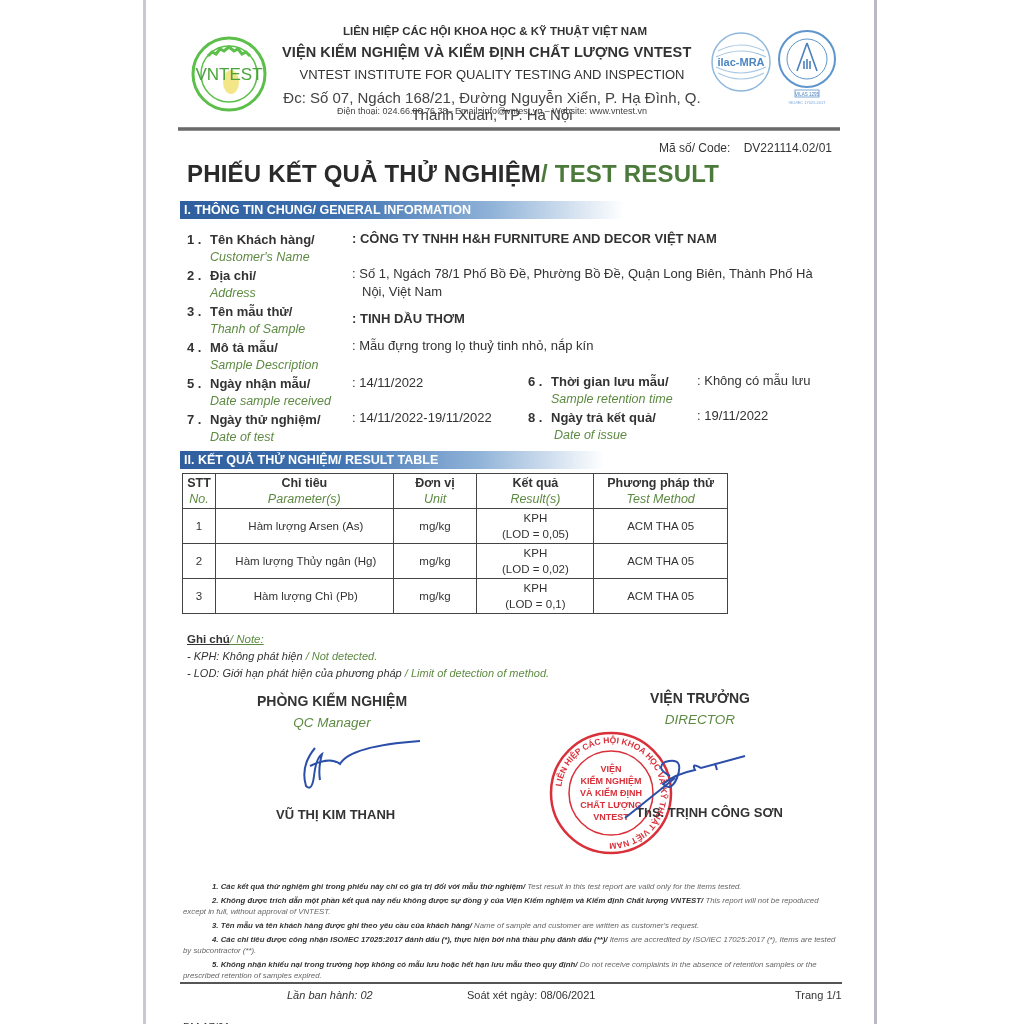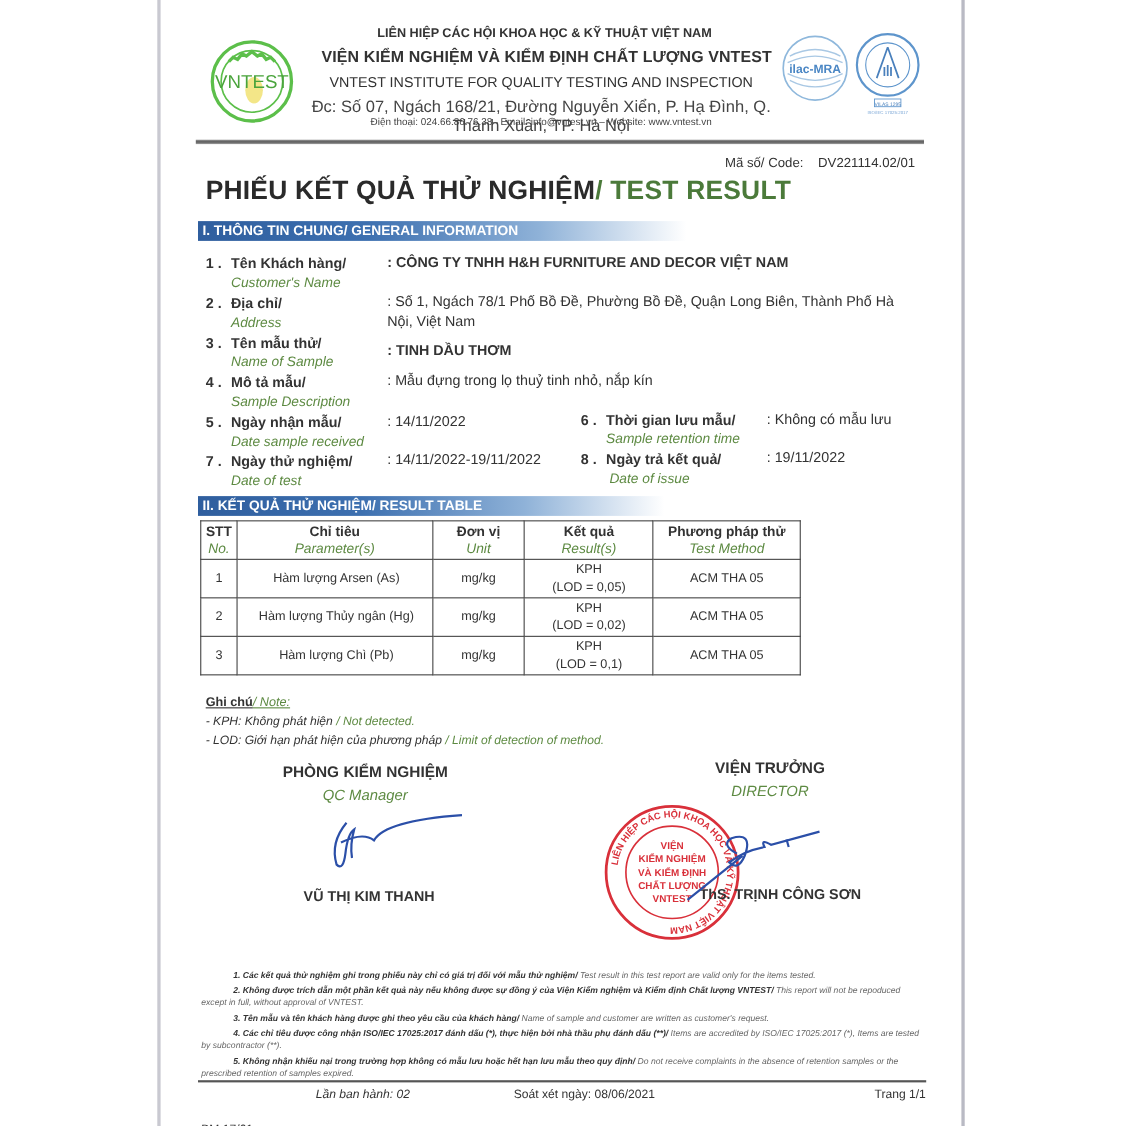--- a/index.html
+++ b/index.html
@@ -3,21 +3,21 @@
 <meta charset="utf-8">
 <style>
   html, body { margin:0; padding:0; }
   body { width:1024px; height:1024px; background:#ffffff; position:relative; overflow:hidden; font-family:"Liberation Sans", sans-serif; color:#222; }
   .page-edge-left { position:absolute; left:143px; top:0; width:3px; height:1024px; background:#c9c9d1; }
   .page-edge-right { position:absolute; left:874px; top:0; width:3px; height:1024px; background:#b9bac4; }
   .abs { position:absolute; }
   
   .logo { position:absolute; left:186px; top:34px; width:86px; height:80px; }
   .hdr-line1 { position:absolute; left:300px; top:25px; width:390px; text-align:center; font-size:11.5px; font-weight:bold; color:#333; }
-  .hdr-line2 { position:absolute; left:282px; top:44px; width:430px; text-align:center; font-size:14.5px; font-weight:bold; color:#333; letter-spacing:0.1px; }
+  .hdr-line2 { position:absolute; left:282px; top:44px; width:430px; text-align:left; font-size:14.5px; font-weight:bold; color:#333; letter-spacing:0.1px; }
   .hdr-line3 { position:absolute; left:282px; top:67px; width:420px; text-align:center; font-size:13px; color:#333; }
   .hdr-line4 { position:absolute; left:282px; top:89px; width:420px; text-align:center; font-size:15px; color:#444; }
   .hdr-line5 { position:absolute; left:282px; top:106px; width:420px; text-align:center; font-size:9px; color:#444; }
   .badge1 { position:absolute; left:710px; top:31px; width:62px; height:62px; }
   .badge2 { position:absolute; left:776px; top:29px; width:62px; height:78px; }
   .hdr-rule { position:absolute; left:178px; top:127px; width:662px; height:4px; background:linear-gradient(#9a9a9a,#5a5a5a,#a0a0a0); }
   
   .code { position:absolute; right:192px; top:141px; font-size:12px; color:#333; }
   .code .lbl { margin-right:10px; }
   .title { position:absolute; left:187px; top:160px; font-size:24px; font-weight:bold; color:#2a2a2a; white-space:nowrap; letter-spacing:0.2px; }
@@ -106,25 +106,25 @@
 
 <div class="f-num" style="left:187px;top:232px;">1 .</div>
 <div class="f-lbl" style="left:210px;top:232px;">Tên Khách hàng/</div>
 <div class="f-en" style="left:210px;top:250px;">Customer's Name</div>
 <div class="f-val bold" style="left:352px;top:231px;">: CÔNG TY TNHH H&amp;H FURNITURE AND DECOR VIỆT NAM</div>
 
 <div class="f-num" style="left:187px;top:268px;">2 .</div>
 <div class="f-lbl" style="left:210px;top:268px;">Địa chỉ/</div>
 <div class="f-en" style="left:210px;top:286px;">Address</div>
 <div class="f-val" style="left:352px;top:266px;">: Số 1, Ngách 78/1 Phố Bồ Đề, Phường Bồ Đề, Quận Long Biên, Thành Phố Hà</div>
-<div class="f-val" style="left:352px;top:284px;">Nội, Việt Nam</div>
+<div class="f-val" style="left:362px;top:284px;">Nội, Việt Nam</div>
 
 <div class="f-num" style="left:187px;top:304px;">3 .</div>
 <div class="f-lbl" style="left:210px;top:304px;">Tên mẫu thử/</div>
-<div class="f-en" style="left:210px;top:322px;">Name of Sample</div>
+<div class="f-en" style="left:210px;top:322px;">Thanh of Sample</div>
 <div class="f-val bold" style="left:352px;top:311px;">: TINH DẦU THƠM</div>
 
 <div class="f-num" style="left:187px;top:340px;">4 .</div>
 <div class="f-lbl" style="left:210px;top:340px;">Mô tả mẫu/</div>
 <div class="f-en" style="left:210px;top:358px;">Sample Description</div>
 <div class="f-val" style="left:352px;top:338px;">: Mẫu đựng trong lọ thuỷ tinh nhỏ, nắp kín</div>
 
 <div class="f-num" style="left:187px;top:376px;">5 .</div>
 <div class="f-lbl" style="left:210px;top:376px;">Ngày nhận mẫu/</div>
 <div class="f-en" style="left:210px;top:394px;">Date sample received</div>

